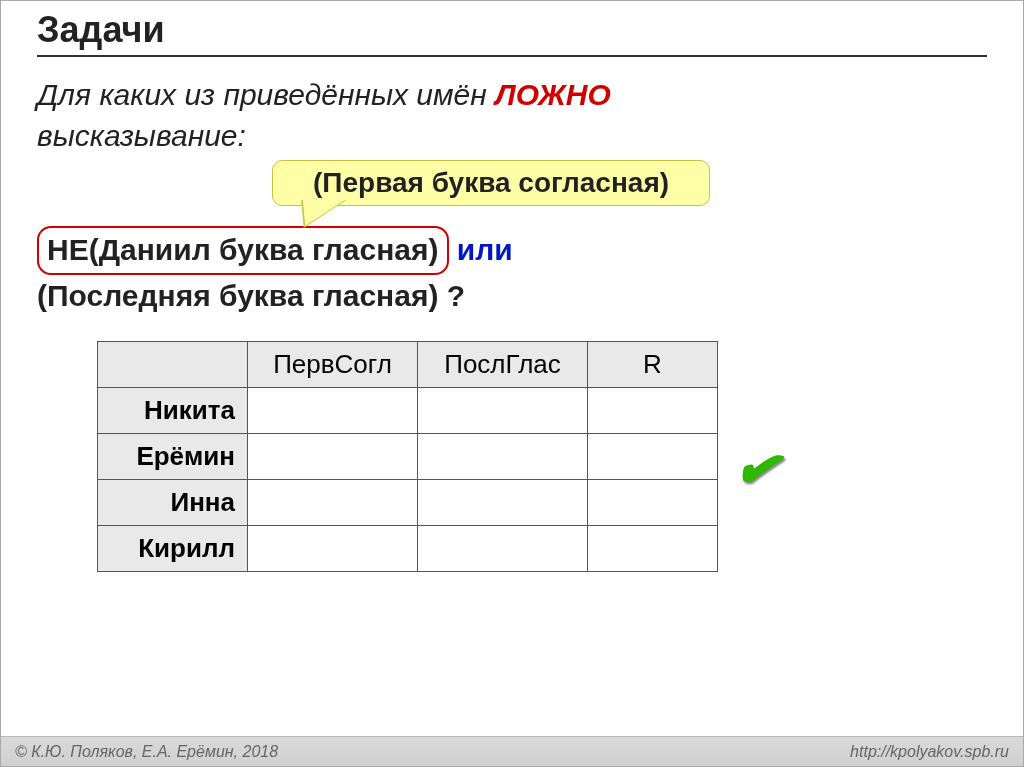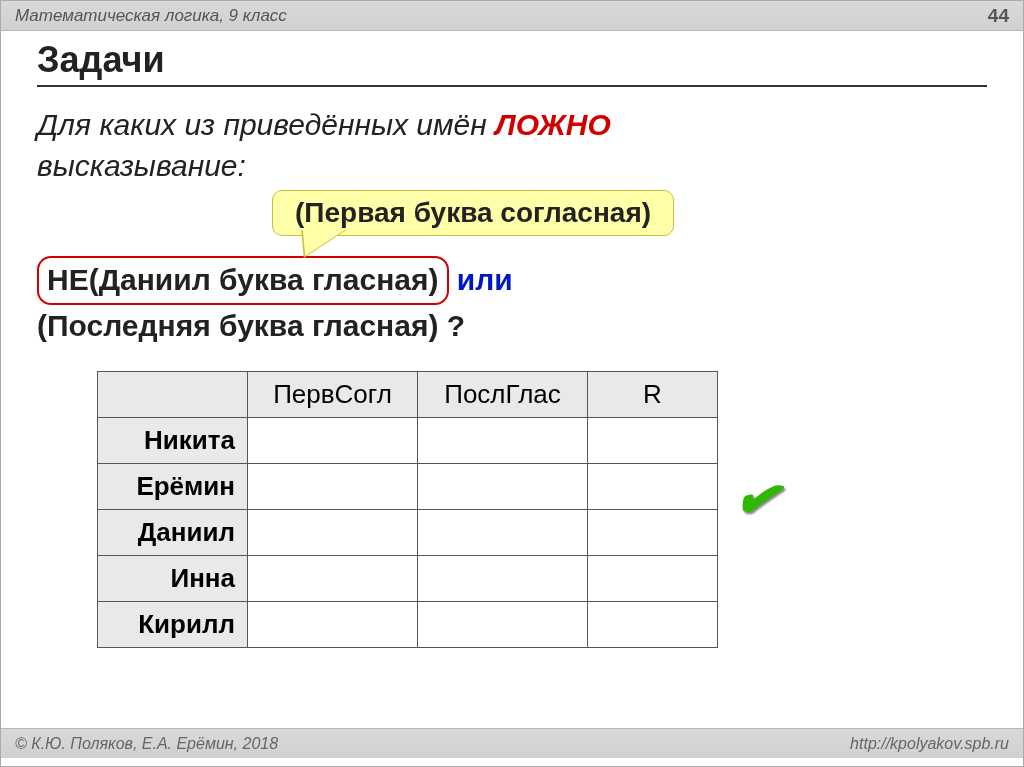--- a/index.html
+++ b/index.html
@@ -52,21 +52,21 @@
     margin-bottom: 8px;
   }
   .red { color: #d00000; font-weight: bold; font-style: italic; }
   .callout-wrap { position: relative; height: 62px; margin-left: 180px; }
   .callout {
     position: absolute;
     left: 55px; top: -4px;
     background: #ffffa8;
     border: 1.5px solid #c8c040;
     border-radius: 10px;
-    padding: 6px 22px;
+    padding: 6px 40px;
     font-size: 28px;
     font-weight: bold;
     color: #222;
   }
   .callout-tail {
     position: absolute;
     left: 80px; top: 36px;
     width: 0; height: 0;
     border-left: 14px solid transparent;
     border-right: 28px solid transparent;
@@ -126,41 +126,37 @@
     margin-top: 96px;
     font-size: 54px;
     color: #2fb800;
     font-weight: bold;
     text-shadow: 2px 2px 2px #888;
     font-style: italic;
     transform: rotate(8deg);
   }
   .footer-bar {
     position: absolute;
-    left: 0; right: 0; bottom: 8px;
+    left: 0; right: 0; bottom: 0;
     height: 30px;
     background: linear-gradient(#d9d9d9,#d0d0d0);
     border-top: 1px solid #b8b8b8;
     display: flex;
     align-items: center;
     justify-content: space-between;
     padding: 0 14px;
     font-style: italic;
     color: #666;
     font-size: 16px;
   }
 </style>
 </head>
 <body>
 
 <div class="slide">
-  <div class="header-bar">
-    <span class="header-title">Математическая логика, 9 класс</span>
-    <span class="page-num">44</span>
-  </div>
 
   <div class="content">
     <div class="h1">Задачи</div>
     <div class="hr"></div>
 
     <div class="intro">
       <span>Для каких из приведённых имён </span><span class="red">ЛОЖНО</span><br>
       <span>высказывание:</span>
     </div>
 
@@ -190,26 +186,20 @@
           <td class="cell"></td>
           <td class="cell narrow"></td>
         </tr>
         <tr>
           <td class="name blankcell">Ерёмин</td>
           <td class="cell"></td>
           <td class="cell"></td>
           <td class="cell narrow"></td>
         </tr>
         <tr>
-          <td class="name blankcell">Даниил</td>
-          <td class="cell"></td>
-          <td class="cell"></td>
-          <td class="cell narrow"></td>
-        </tr>
-        <tr>
           <td class="name blankcell">Инна</td>
           <td class="cell"></td>
           <td class="cell"></td>
           <td class="cell narrow"></td>
         </tr>
         <tr>
           <td class="name blankcell">Кирилл</td>
           <td class="cell"></td>
           <td class="cell"></td>
           <td class="cell narrow"></td>

